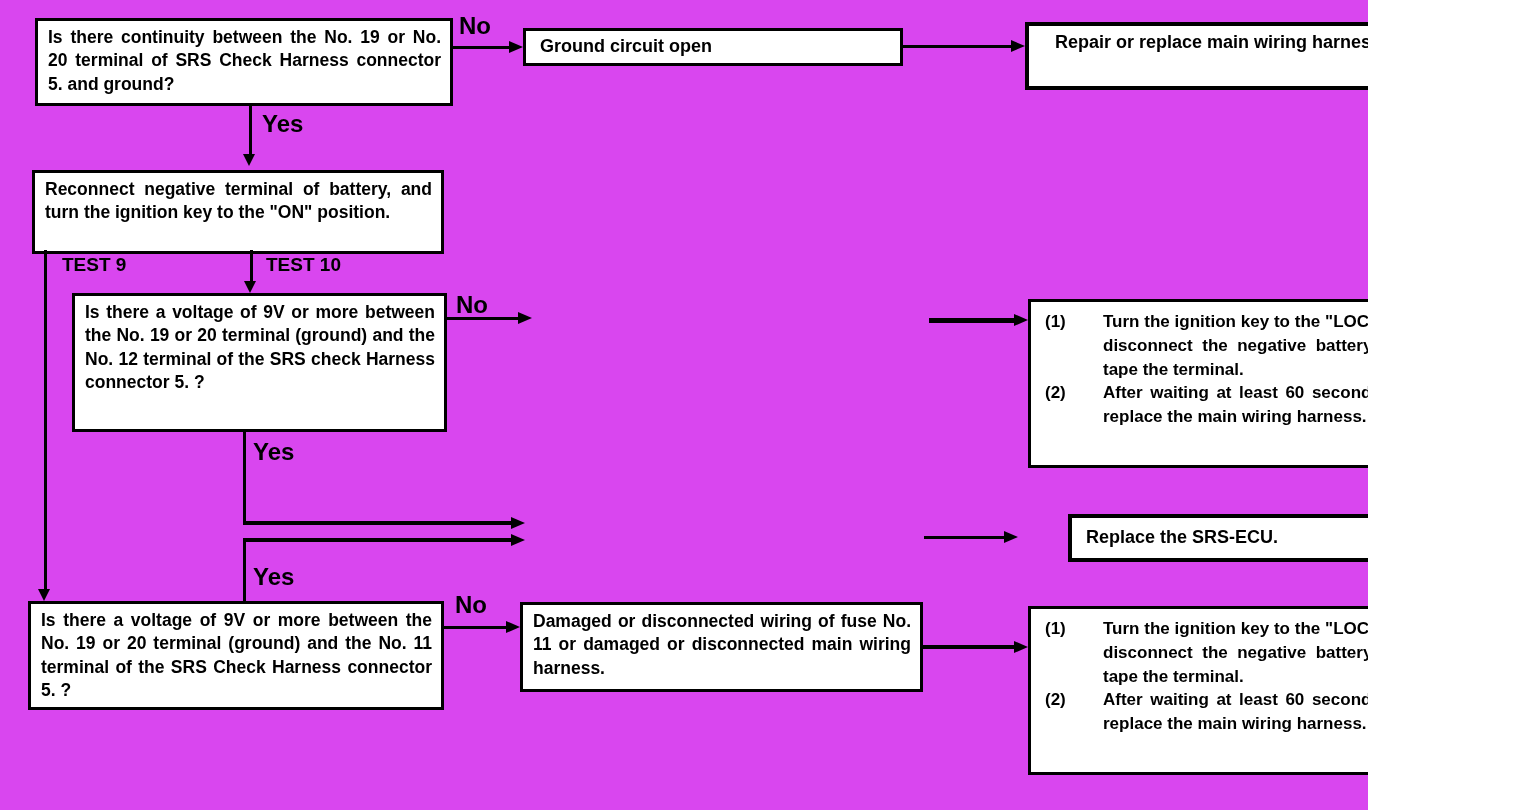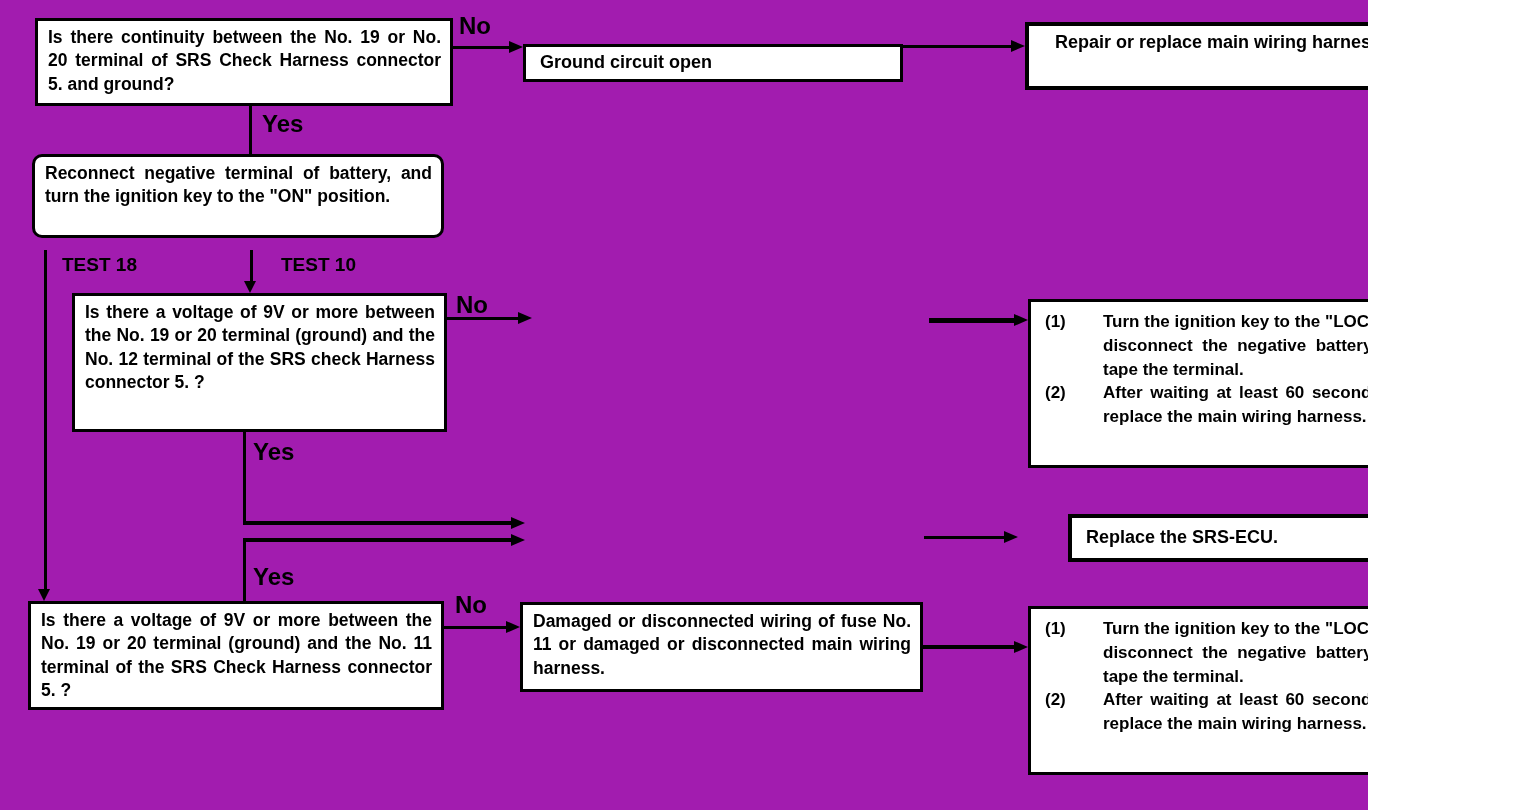--- a/index.html
+++ b/index.html
@@ -1,17 +1,17 @@
 <!DOCTYPE html>
 <html><head>
 <meta charset="utf-8">
 <style>
   html,body { margin:0; padding:0; background:#ffffff; }
   .canvas {
-    position:relative; width:1368px; height:810px; background:#a21caf;
+    position:relative; width:1368px; height:810px; background:#d946ef;
     font-family:"Liberation Sans", sans-serif; font-weight:bold; color:#000;
     overflow:hidden;
   }
   .box {
     position:absolute; background:#fff; border:3px solid #000; box-sizing:border-box;
     font-size:17.5px; line-height:1.33; padding:5px 9px 5px 10px;
     text-align:justify;
   }
   .box.thick { border-width:4px;padding-left:26px; }
   .box.vcenter { display:flex; align-items:center; font-size:18px; padding-top:0; padding-bottom:0; padding-left:14px; text-align:left; }
@@ -31,40 +31,40 @@
 <body>
 
 <div class="canvas">
 
   <div class="box" style="left:35px; top:18px; width:418px; height:88px;">Is there continuity between the No. 19 or No. 20 terminal of SRS Check Harness connector 5. and ground?</div>
 
   <div class="hline" style="left:453px; top:46px; width:58px; height:3px;"></div>
   <div class="ah ah-right" style="left:509px; top:41px;"></div>
   <div class="lbl" style="left:459px; top:12px;">No</div>
 
-  <div class="box vcenter" style="left:523px; top:44px; width:380px; height:38px;">Ground circuit open</div>
+  <div class="box vcenter" style="left:523px; top:28px; width:380px; height:38px;">Ground circuit open</div>
 
   <div class="hline" style="left:903px; top:45px; width:110px; height:3px;"></div>
   <div class="ah ah-right" style="left:1011px; top:40px;"></div>
 
   <div class="box thick" style="left:1025px; top:22px; width:457px; height:68px; font-size:18px;">Repair or replace main wiring harness.</div>
 
   <div class="vline" style="left:249px; top:106px; width:3px; height:50px;"></div>
   <div class="ah ah-down" style="left:243px; top:154px;"></div>
   <div class="lbl" style="left:262px; top:110px;">Yes</div>
 
-  <div class="box" style="left:32px; top:154px; width:412px; height:84px;border-radius:10px;">Reconnect negative terminal of battery, and turn the ignition key to the "ON" position.</div>
+  <div class="box" style="left:32px; top:170px; width:412px; height:84px;">Reconnect negative terminal of battery, and turn the ignition key to the "ON" position.</div>
 
   <div class="vline" style="left:44px; top:250px; width:3px; height:339px;"></div>
   <div class="ah ah-down" style="left:38px; top:589px;"></div>
-  <div class="lbl big" style="left:62px; top:254px;">TEST 18</div>
+  <div class="lbl big" style="left:62px; top:254px;">TEST 9</div>
 
   <div class="vline" style="left:250px; top:250px; width:3px; height:32px;"></div>
   <div class="ah ah-down" style="left:244px; top:281px;"></div>
-  <div class="lbl big" style="left:266px; top:254px;margin-left:15px;">TEST 10</div>
+  <div class="lbl big" style="left:266px; top:254px;">TEST 10</div>
 
   <div class="box" style="left:72px; top:293px; width:375px; height:139px;">Is there a voltage of 9V or more between the No. 19 or 20 terminal (ground) and the No. 12 terminal of the SRS check Harness connector 5. ?</div>
 
   <div class="hline" style="left:447px; top:317px; width:73px; height:3px;"></div>
   <div class="ah ah-right" style="left:518px; top:312px;"></div>
   <div class="lbl" style="left:456px; top:291px;">No</div>
 
 
   <div class="hline" style="left:929px; top:318px; width:88px; height:5px;"></div>
   <div class="ah ah-right" style="left:1014px; top:314px;"></div>

